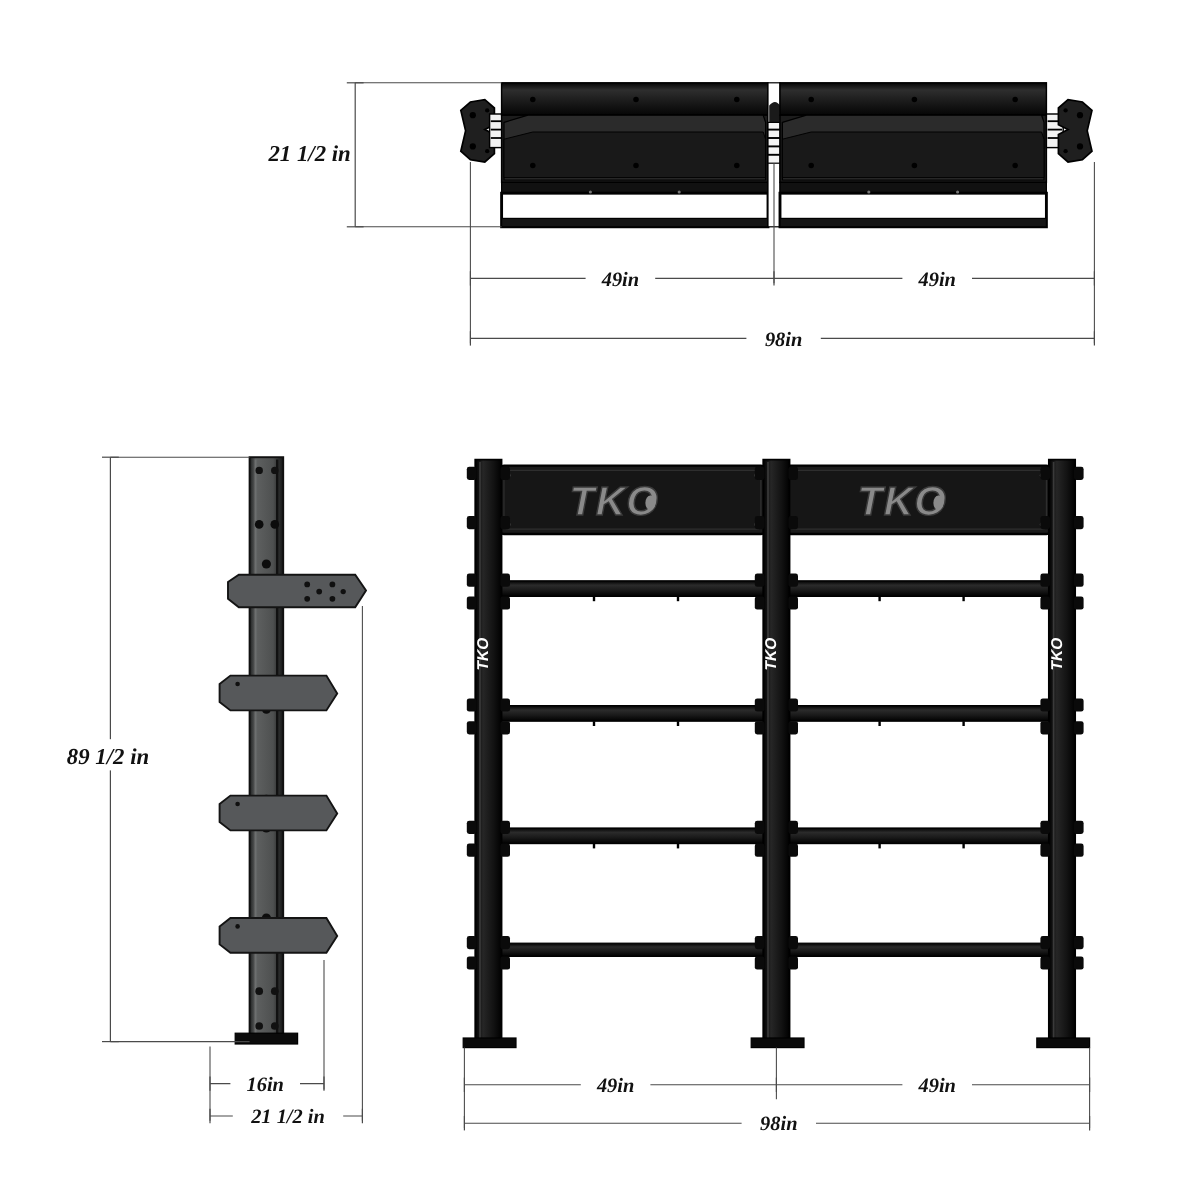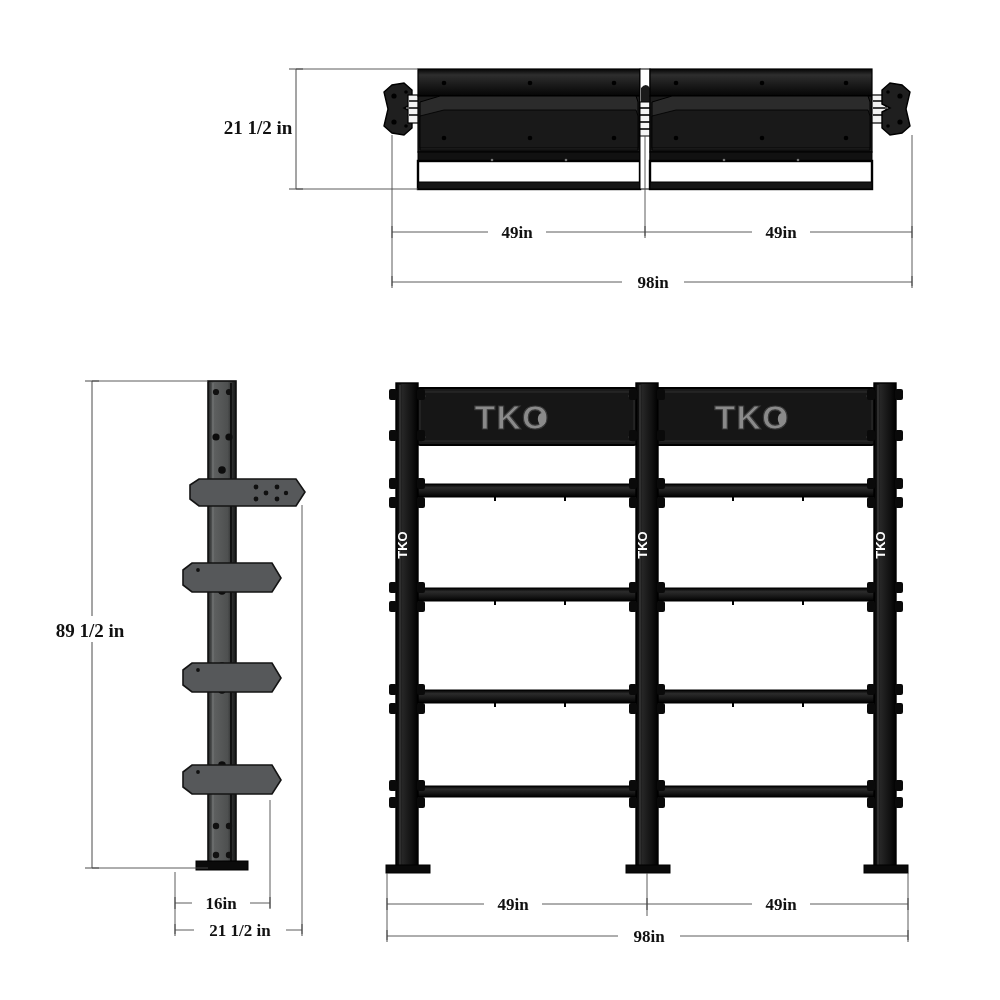--- a/index.html
+++ b/index.html
@@ -13,20 +13,21 @@
     height: 1000px;
     font-family: "Liberation Serif", "DejaVu Serif", serif;
     overflow: hidden;
     position: relative;
   }
   #sheet {
     position: relative;
     width: 827px;
     height: 1000px;
     background: #8b5cf6;
+    font-style: italic;
   }
   #sheet svg {
     display: block;
     width: 1000px;
     height: 1000px;
   }
   .dim-text {
     font-family: "Liberation Serif", "DejaVu Serif", serif;
     font-weight: bold;
     fill: #111111;

